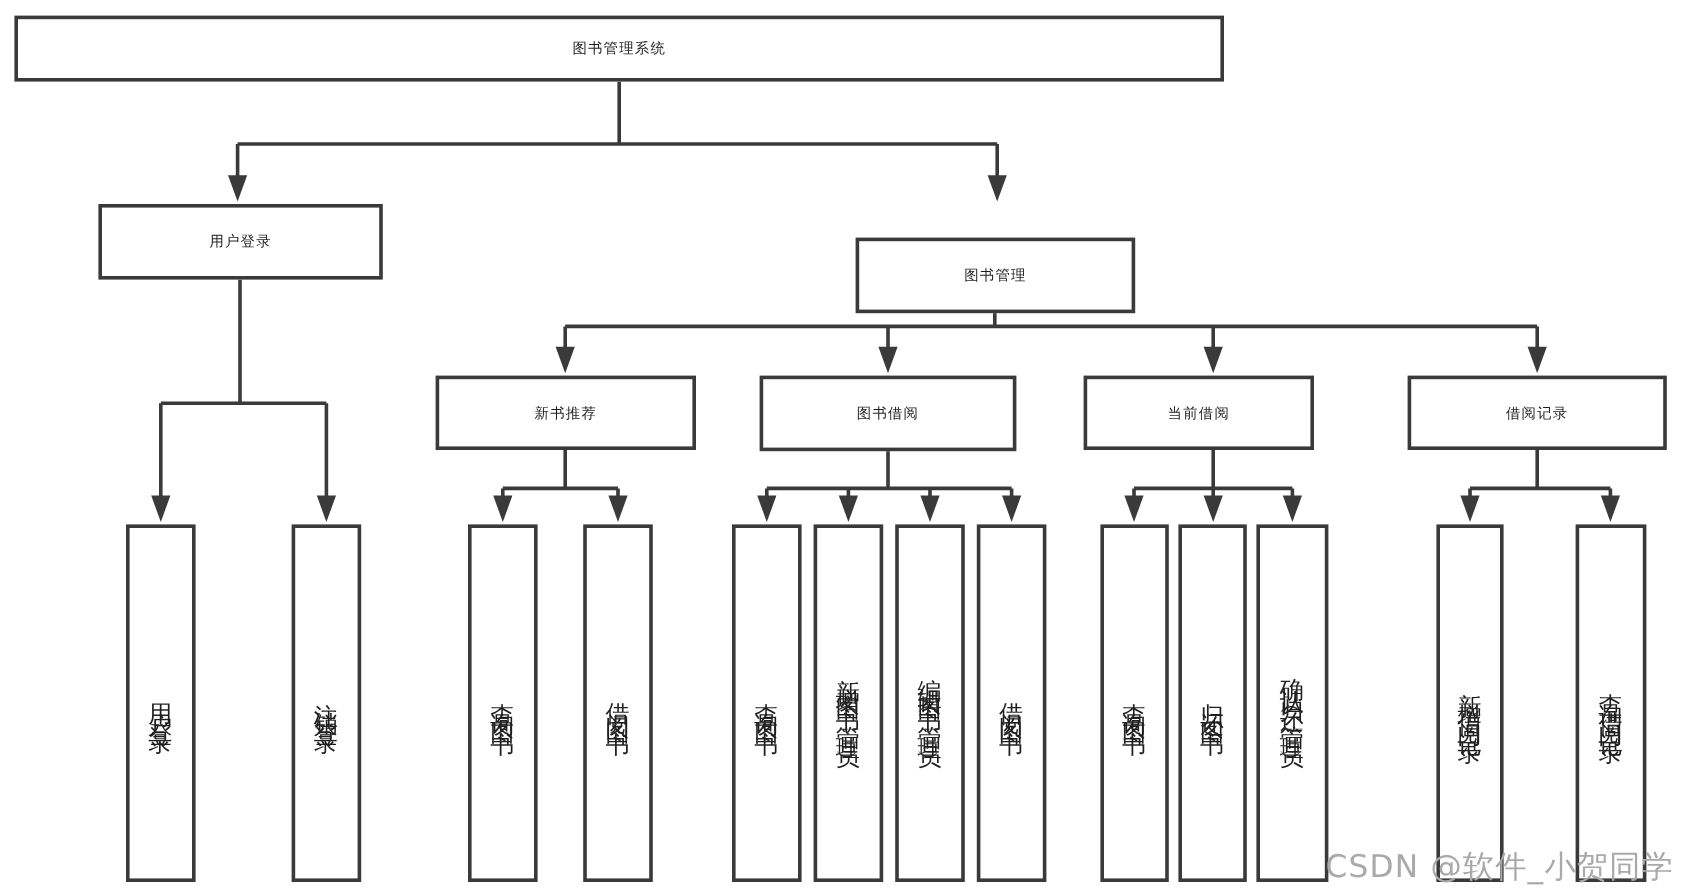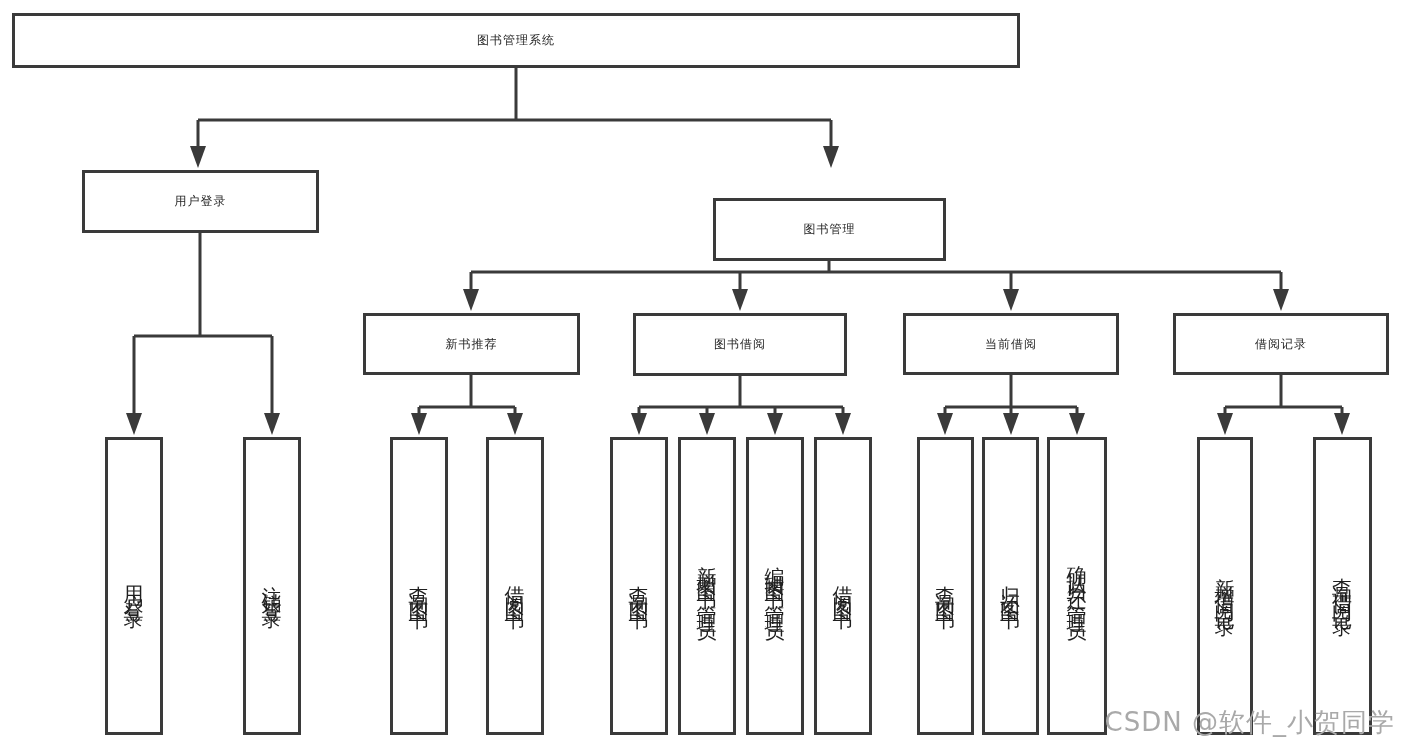--- a/index.html
+++ b/index.html
@@ -36,21 +36,21 @@
     letter-spacing: 8px;
     line-height: 1;
     white-space: nowrap;
   }
   
   .n-root      { left: 12px;   top: 13px;  width: 1008px; height: 55px; }
   .n-login     { left: 82px;   top: 170px; width: 237px;  height: 63px; }
   .n-mgmt      { left: 713px;  top: 170px; width: 233px;  height: 63px; margin-top: 28px; }
   .n-newbooks  { left: 363px;  top: 313px; width: 217px;  height: 62px; }
   .n-borrow    { left: 633px;  top: 313px; width: 214px;  height: 63px; }
-  .n-current   { left: 903px;  top: 313px; width: 216px;  height: 62px; }
+  .n-current   { left: 903px;  top: 313px; width: 192px;  height: 62px; }
   .n-records   { left: 1173px; top: 313px; width: 216px;  height: 62px; }
   .leaf        { top: 437px; width: 58px; height: 298px; }
   .l-a { left: 105px; }
   .l-b { left: 243px; }
   .l-c { left: 390px; }
   .l-d { left: 486px; }
   .l-e { left: 610px; }
   .l-f { left: 678px; }
   .l-g { left: 746px; }
   .l-h { left: 814px; }

